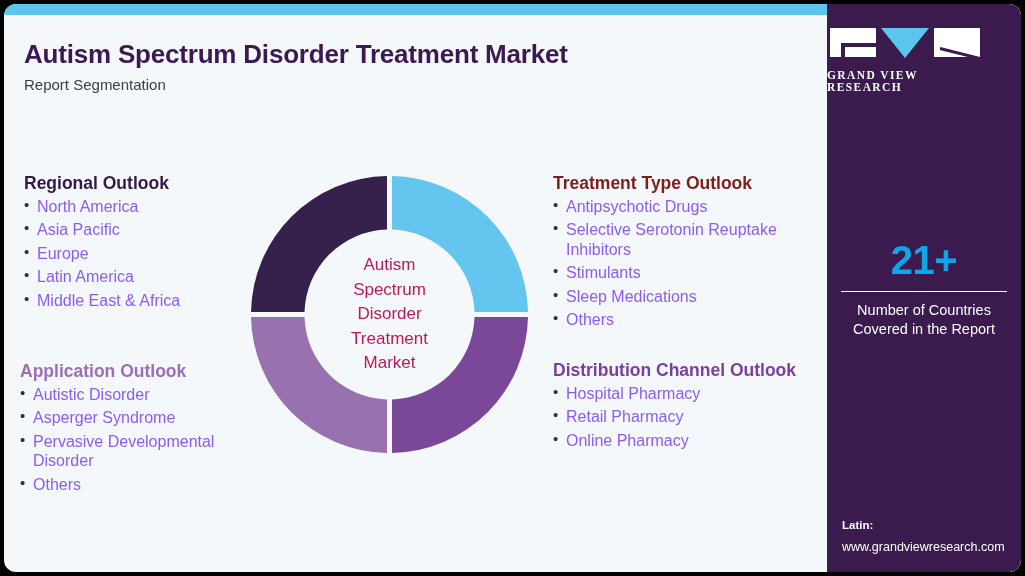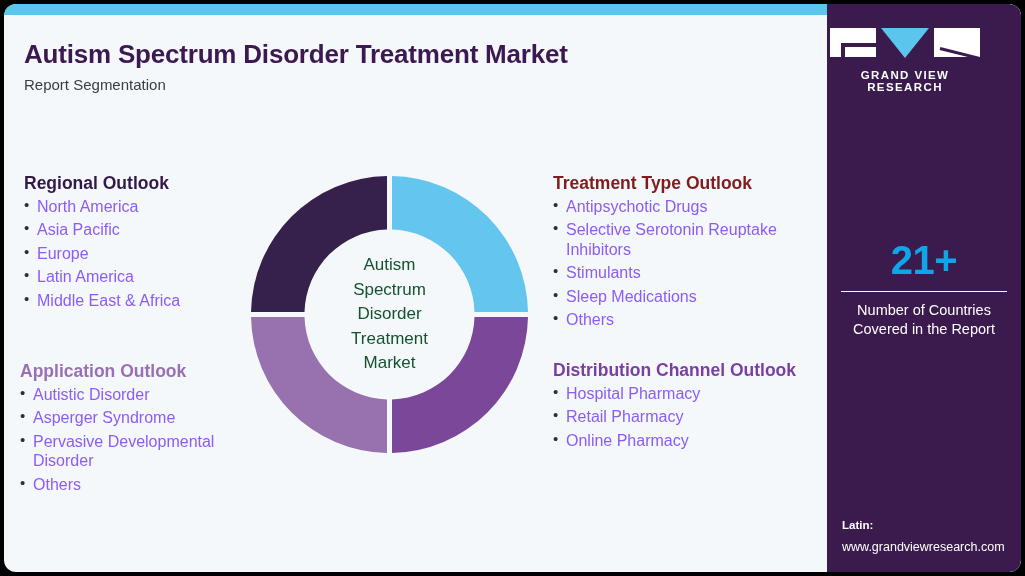--- a/index.html
+++ b/index.html
@@ -125,21 +125,21 @@
     height: 281px;
     display: flex;
     flex-direction: column;
     align-items: center;
     justify-content: center;
     pointer-events: none;
   }
   .donut-center-text span {
     display: block;
     font-size: 17px;
-    color: #14532d;
+    color: #be185d;
     line-height: 1.45;
     text-align: right;
   }
 
   
   .sidebar {
     position: absolute;
     right: 0;
     top: 0;
     width: 194px;
@@ -147,21 +147,22 @@
     background: #3B1A4E;
     border-top-right-radius: 12px;
     border-bottom-right-radius: 12px;
   }
 
   .logo-block {
     position: absolute;
     left: 0;
     top: 24px;
     width: 156px;
-    text-align: center;
+    text-align: left;
+    font-family: Liberation Serif, serif;
   }
   .logo-marks {
     display: flex;
     justify-content: center;
     align-items: flex-start;
     gap: 5px;
     height: 30px;
   }
   .logo-g {
     position: relative;

